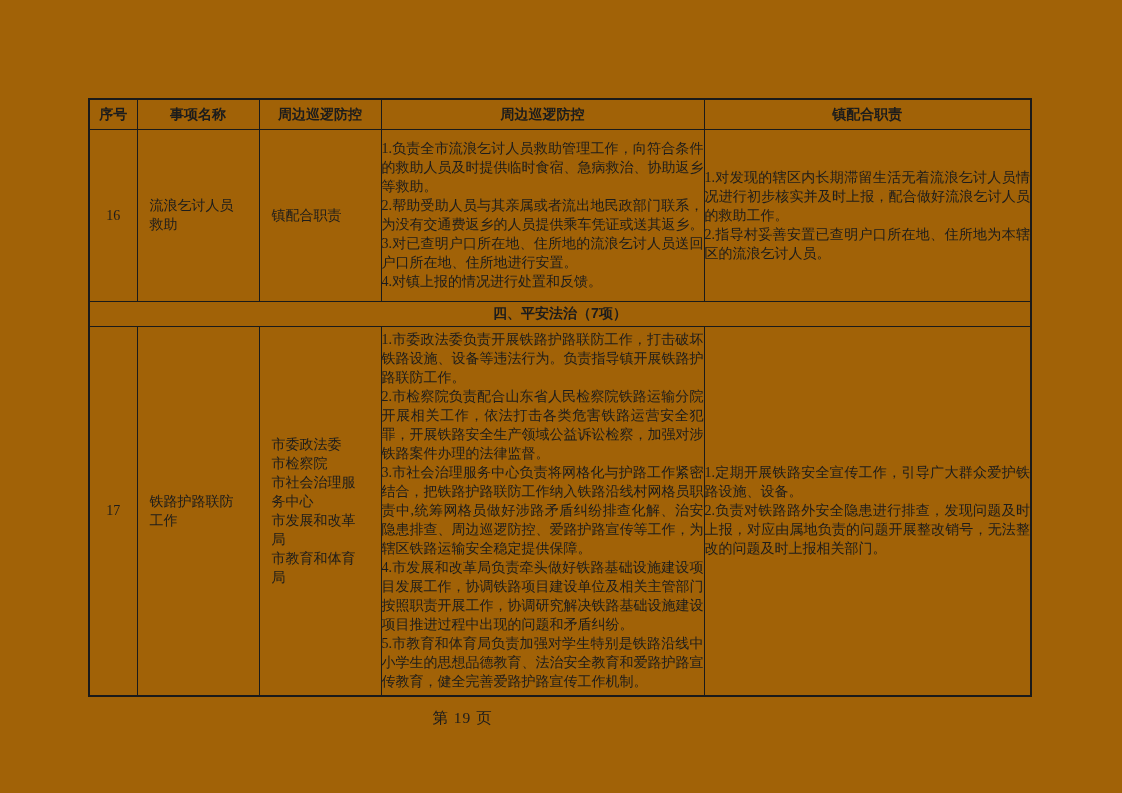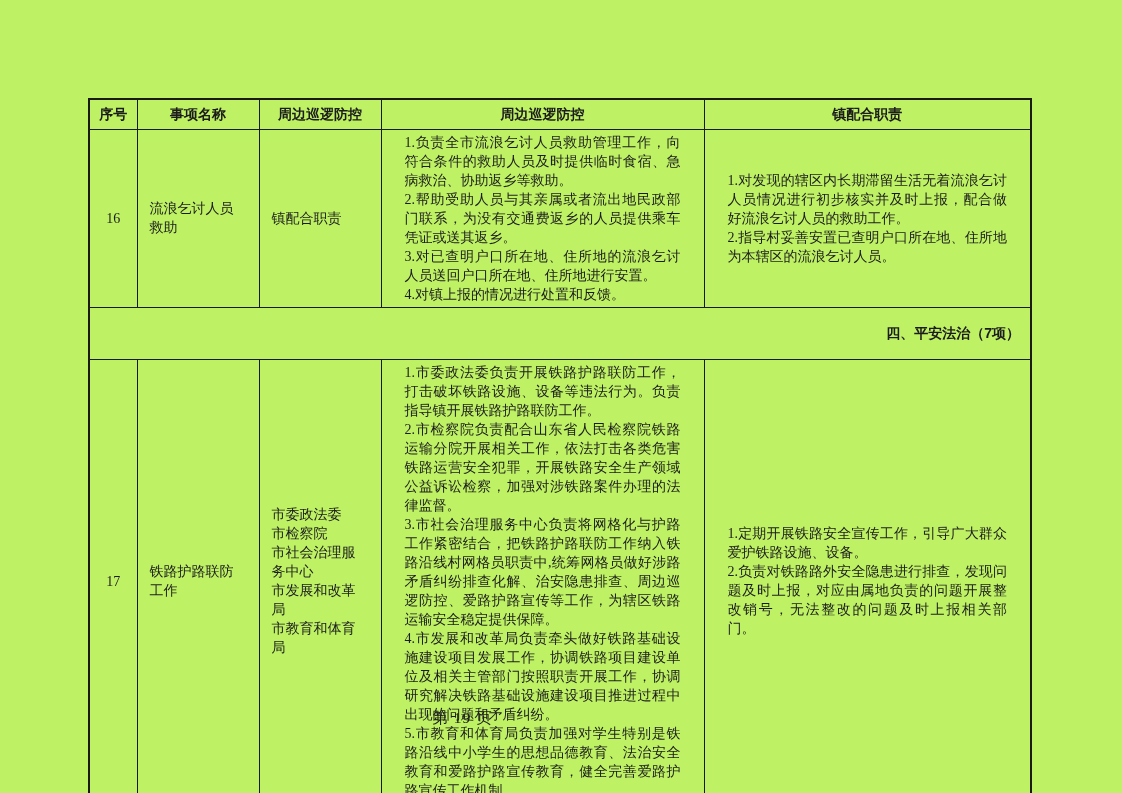--- a/index.html
+++ b/index.html
@@ -4,21 +4,21 @@
 <style>
   html, body {
     margin: 0;
     padding: 0;
     background: #ffffff;
   }
   .page {
     position: relative;
     width: 1122px;
     height: 793px;
-    background: #bef264;
+    background: #a16207;
     font-family: "Liberation Serif", "DejaVu Serif", serif;
     color: #1c1c1c;
   }
   table.duties {
     position: absolute;
     left: 88px;
     top: 98px;
     width: 942px;
     border-collapse: collapse;
     table-layout: fixed;
@@ -43,29 +43,29 @@
     text-align: center;
     padding: 14px 2px;
   }
   td.name, td.dept {
     text-align: left;
     padding: 2px 12px;
     white-space: pre-line;
   }
   td.duty {
     text-align: justify;
-    padding: 3px 23px;
+    padding: 3px 0;
     white-space: pre-line;
   }
   td.section {
     font-family: "Liberation Sans", "DejaVu Sans", sans-serif;
     font-weight: 700;
     font-size: 15px;
-    text-align: right;
-    padding: 16px 10px;
+    text-align: center;
+    padding: 2px 10px;
     margin-top: 36px;
   }
   .footer {
     position: absolute;
     left: 88px;
     top: 708px;
     width: 749px;
     text-align: center;
     font-size: 15.5px;
     color: #1c1c1c;

